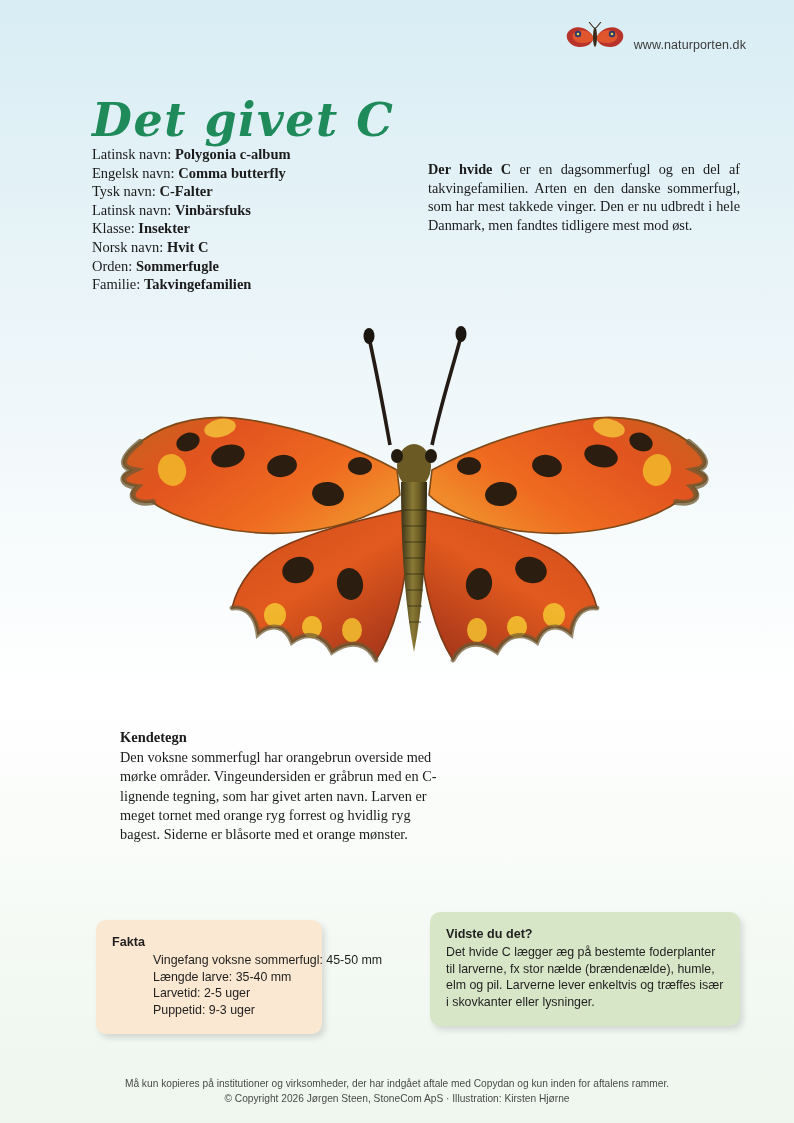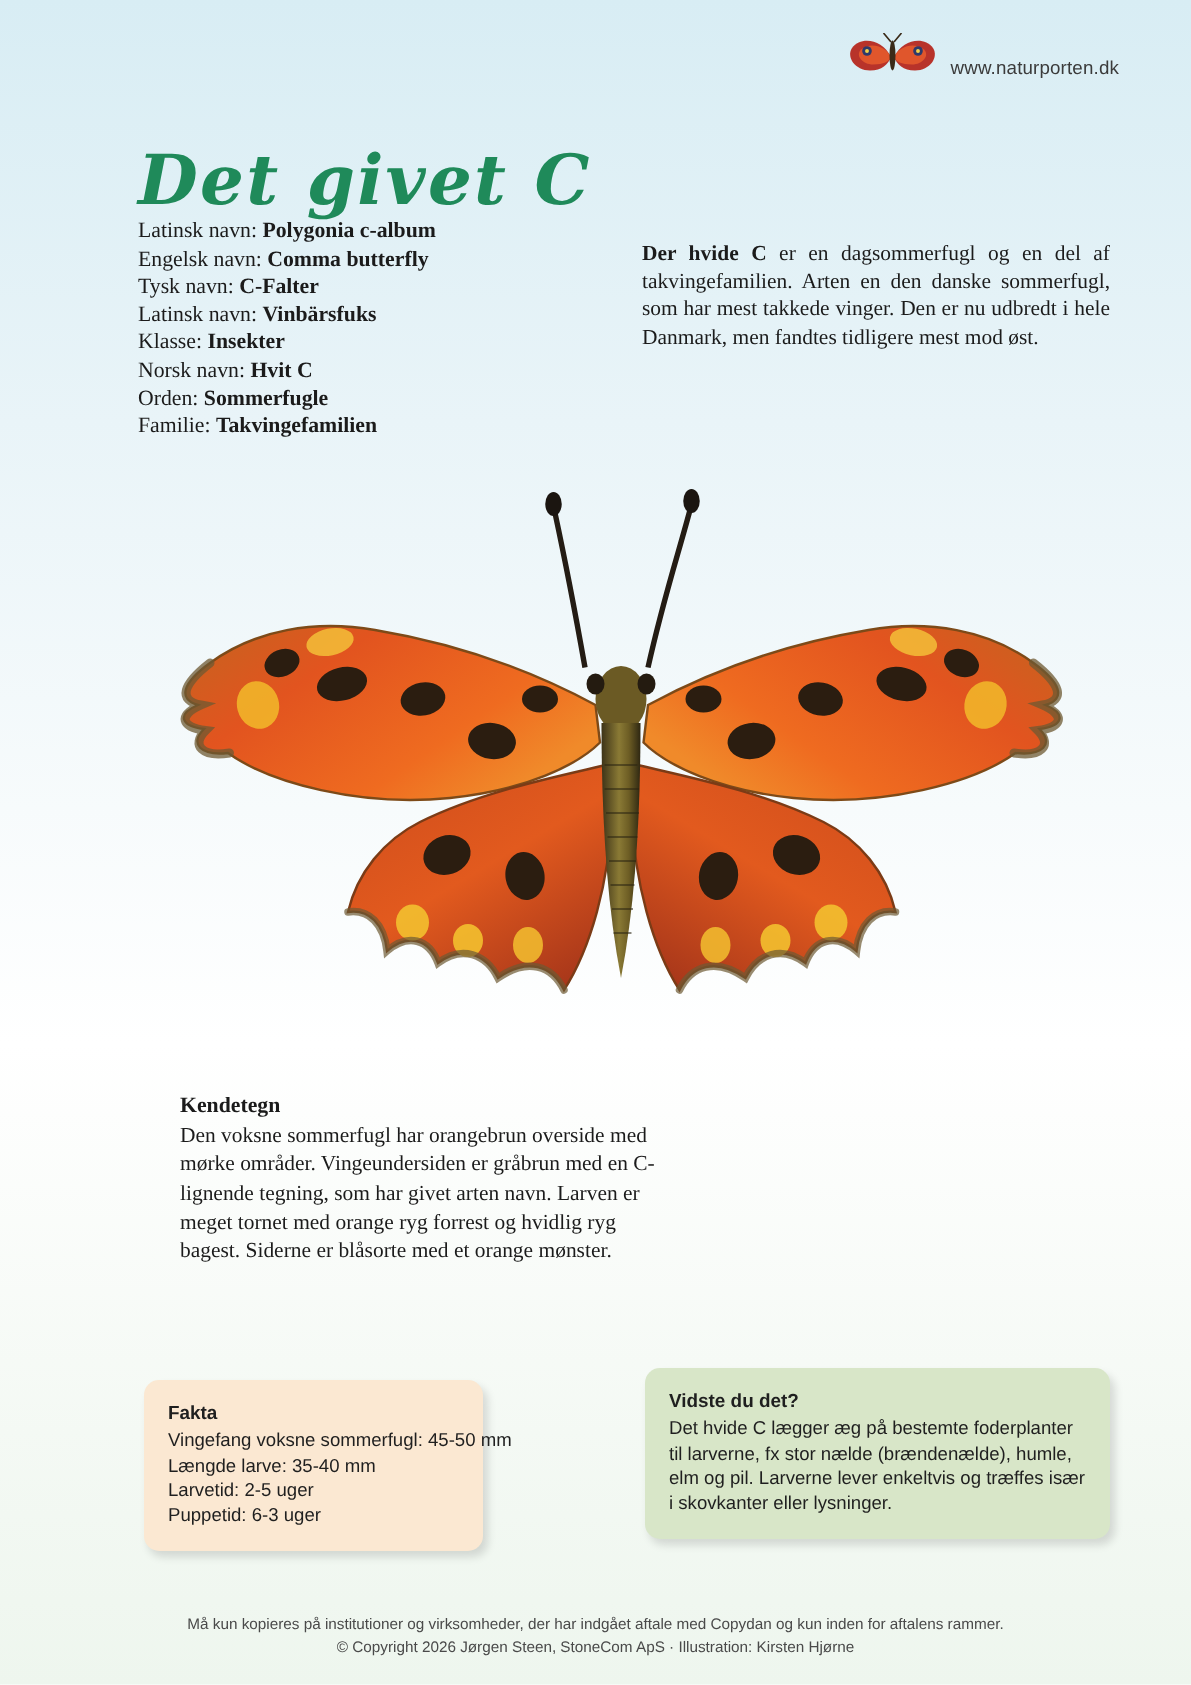--- a/index.html
+++ b/index.html
@@ -115,21 +115,21 @@
     margin: 0 0 2px 0;
     font-size: 12.6px;
     font-weight: bold;
   }
   .box-fakta {
     left: 96px;
     top: 920px;
     width: 226px;
     background: #fbe8d2;
   }
-  .box-fakta .line { white-space: nowrap; }
+  .box-fakta .line { white-space: nowrap; margin-left: 41px; }
   .box-vidste {
     left: 430px;
     top: 912px;
     width: 310px;
     background: #d8e6c8;
   }
 
   
   .footer {
     position: absolute;
@@ -323,21 +323,21 @@
 <div class="kendetegn">
   <h3>Kendetegn</h3>
   <p style="margin:0;">Den voksne sommerfugl har orangebrun overside med mørke områder. Vingeundersiden er gråbrun med en C-lignende tegning, som har givet arten navn. Larven er meget tornet med orange ryg forrest og hvidlig ryg bagest. Siderne er blåsorte med et orange mønster.</p>
 </div>
 
 <div class="box box-fakta">
   <h4>Fakta</h4>
   <div class="line">Vingefang voksne sommerfugl: 45-50 mm</div>
   <div class="line">Længde larve: 35-40 mm</div>
   <div class="line">Larvetid: 2-5 uger</div>
-  <div class="line">Puppetid: 6-3 uger</div>
+  <div class="line">Puppetid: 9-3 uger</div>
 </div>
 
 <div class="box box-vidste">
   <h4>Vidste du det?</h4>
   <div>Det hvide C lægger æg på bestemte foderplanter til larverne, fx stor nælde (brændenælde), humle, elm og pil. Larverne lever enkeltvis og træffes især i skovkanter eller lysninger.</div>
 </div>
 
 <div class="footer">
   <div>Må kun kopieres på institutioner og virksomheder, der har indgået aftale med Copydan og kun inden for aftalens rammer.</div>
   <div>© Copyright 2026 Jørgen Steen, StoneCom ApS  · Illustration: Kirsten Hjørne</div>

